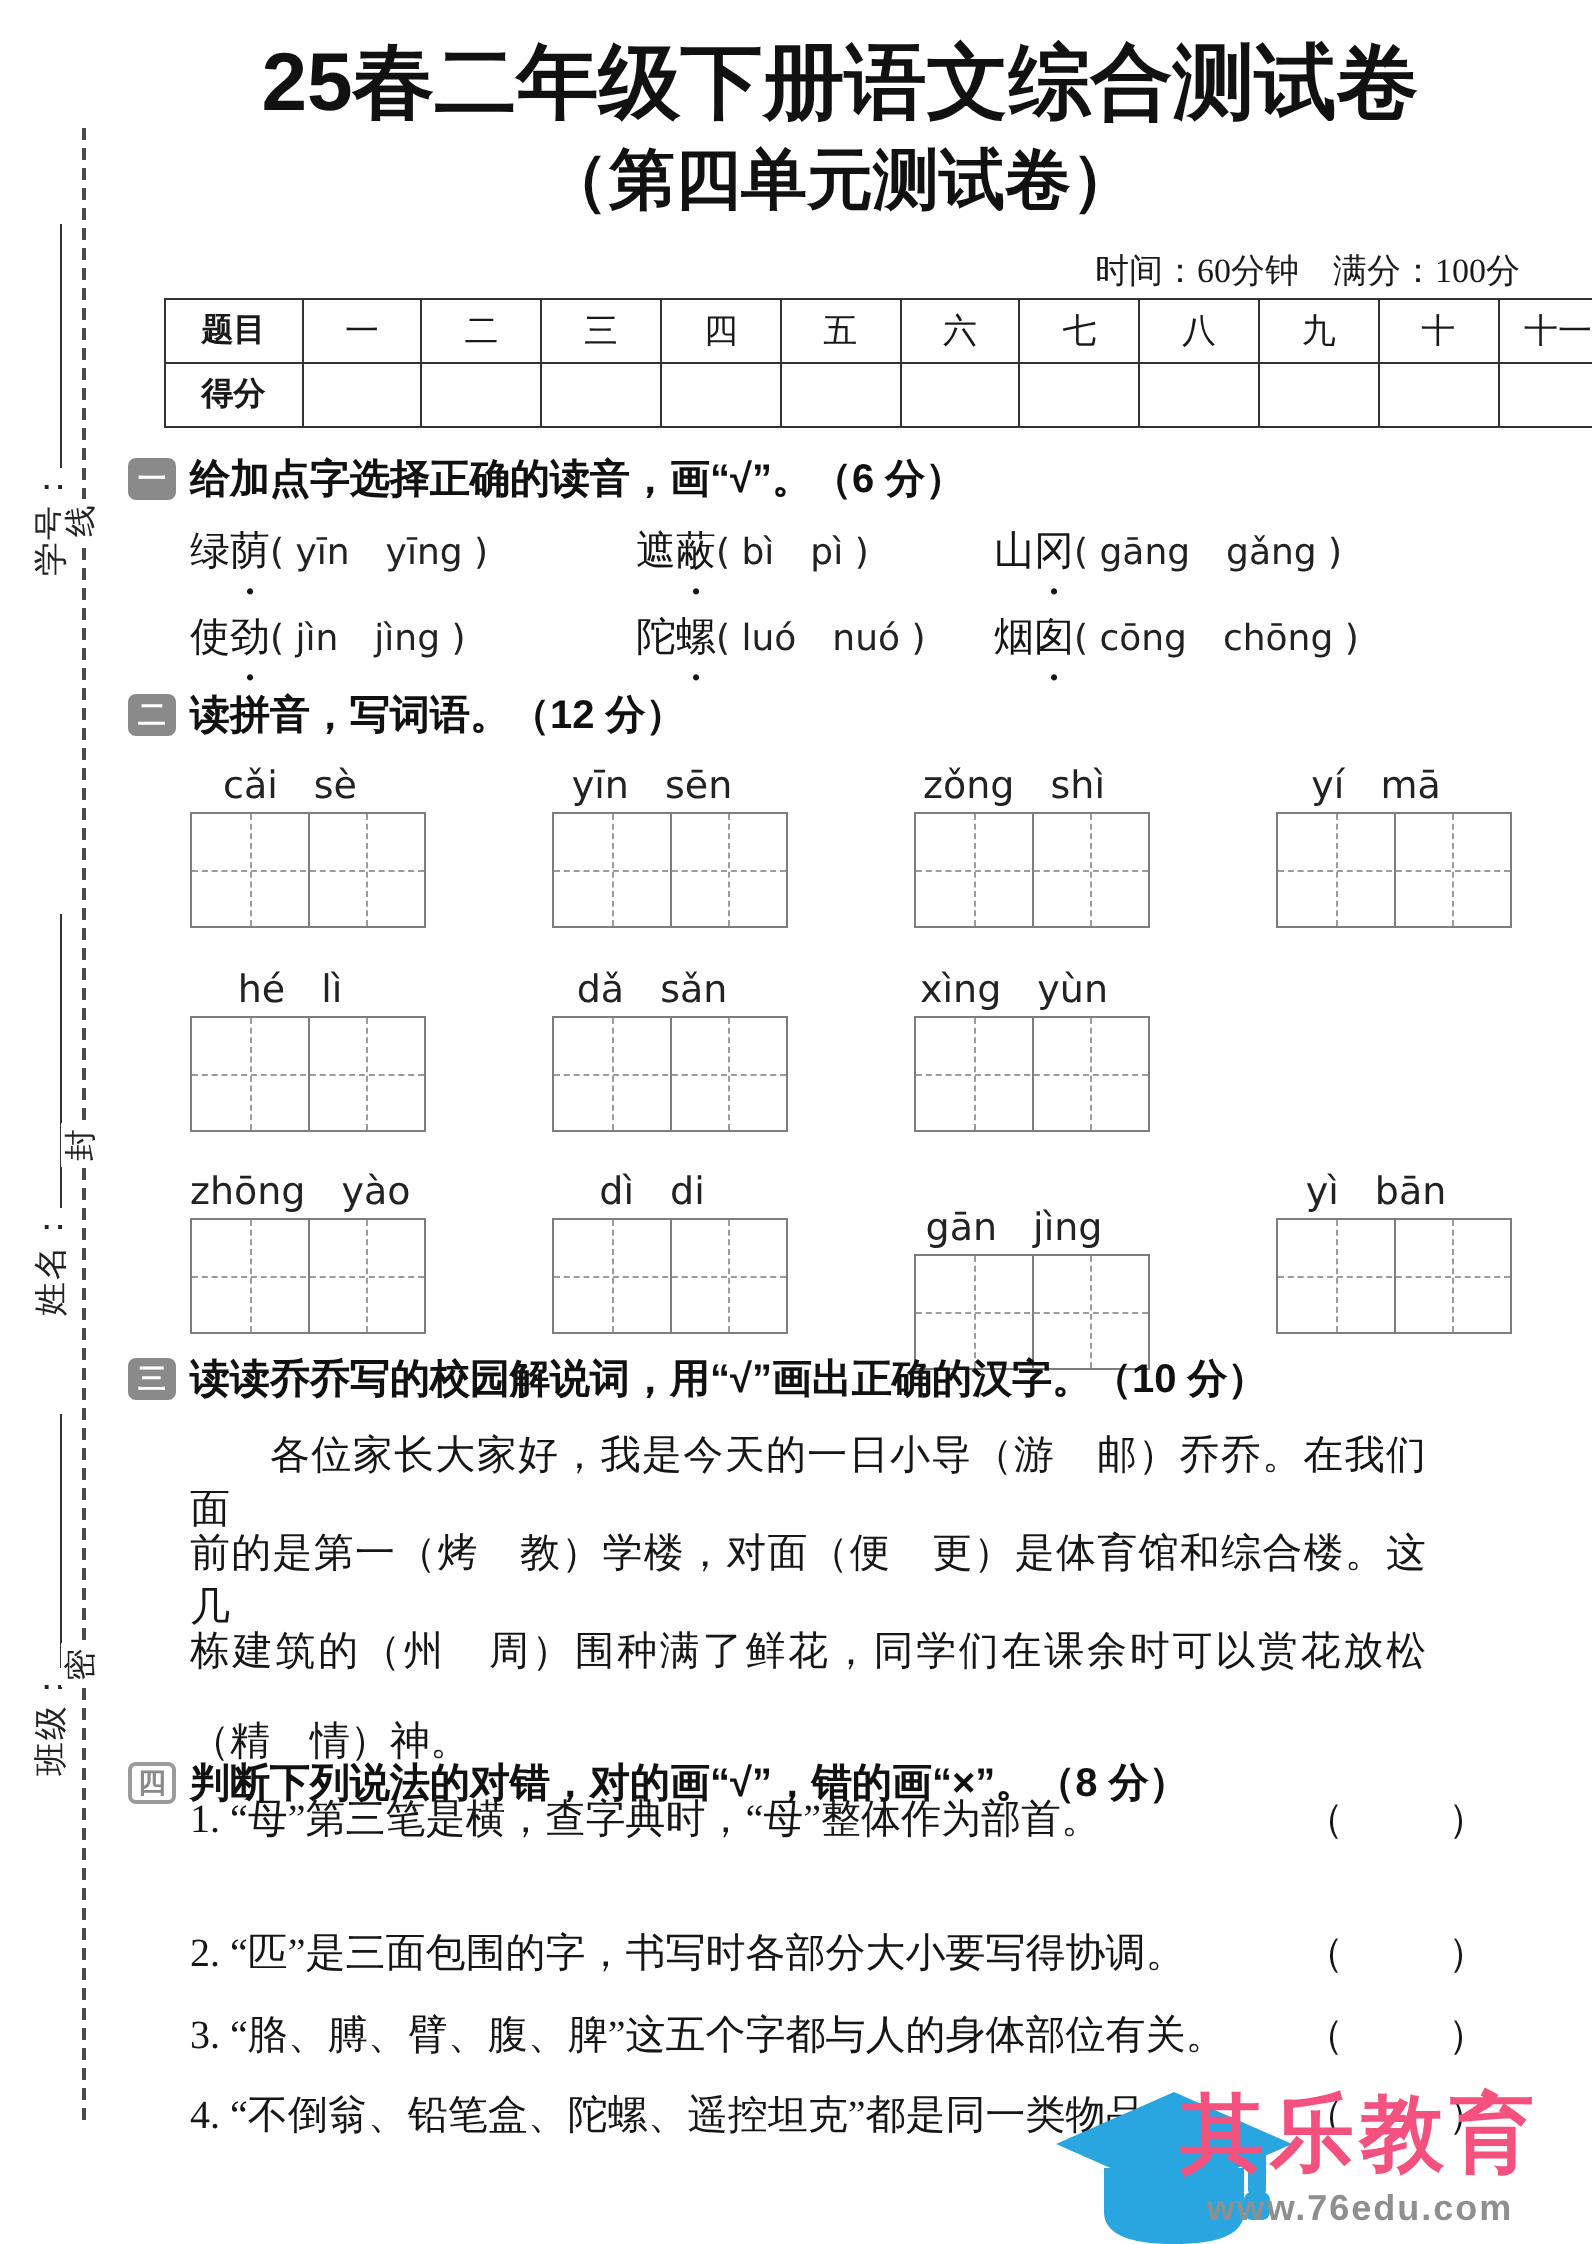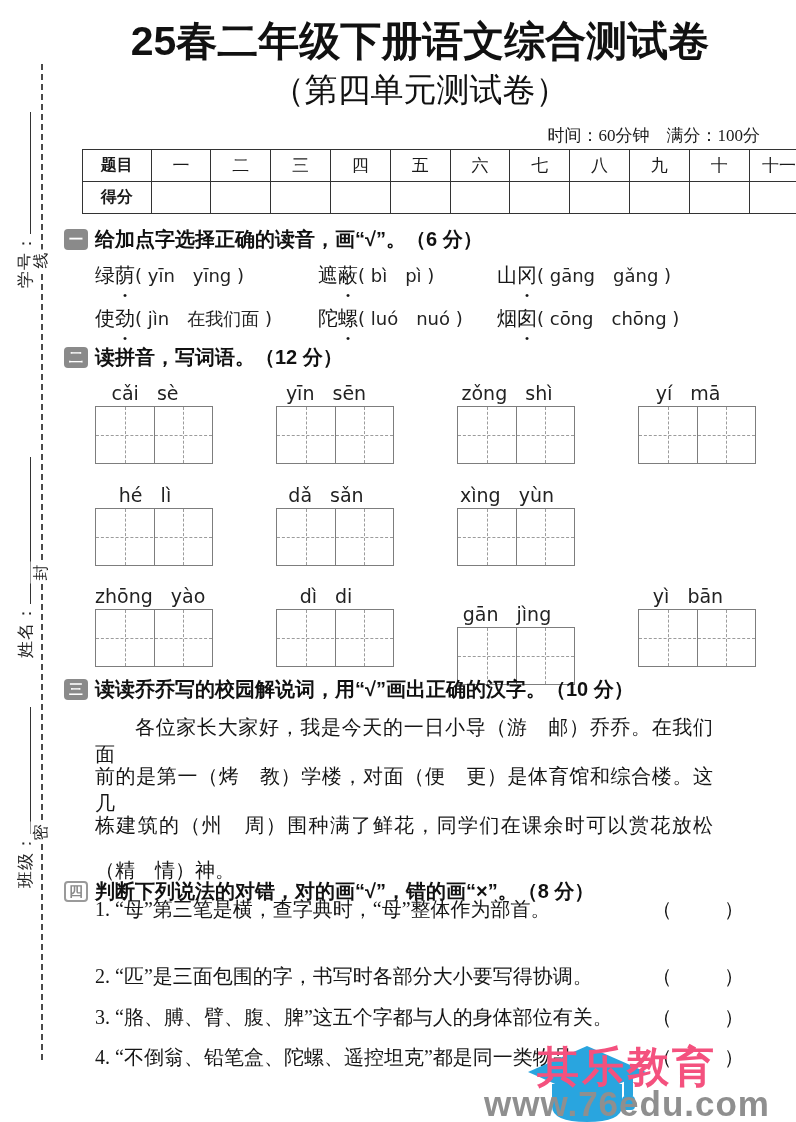--- a/index.html
+++ b/index.html
@@ -11,21 +11,21 @@
   .seal-label{position:absolute;transform-origin:0 0;transform:rotate(-90deg);white-space:nowrap;
     font-size:17px;color:#222;letter-spacing:1px;}
   .seal-label .blank{display:inline-block;height:14px;border-bottom:1.5px solid #333;vertical-align:baseline;}
   .seal-char{position:absolute;left:30px;width:22px;text-align:center;background:#fff;z-index:3;
     font-size:16px;color:#222;transform:rotate(-90deg);}
 
   
   .title1{position:absolute;top:14px;left:58px;right:14px;text-align:center;
     font-family:"Liberation Sans","DejaVu Sans",sans-serif;font-weight:900;font-size:41px;color:#111;}
   .title2{position:absolute;top:68px;left:58px;right:14px;text-align:center;
-    font-family:"Liberation Sans","DejaVu Sans",sans-serif;font-weight:400;font-size:33px;color:#111;}
+    font-family:"Liberation Sans","DejaVu Sans",sans-serif;font-weight:700;font-size:33px;color:#111;}
   .info-line{position:absolute;top:124px;right:36px;font-size:17px;color:#1a1a1a;}
 
   
   table.score{position:absolute;left:82px;top:149px;width:796px;border-collapse:collapse;table-layout:fixed;}
   table.score td{border:1.5px solid #333;height:31px;text-align:center;font-size:17px;color:#1a1a1a;padding:0;}
   table.score td.cn{font-size:16px;font-weight:600;}
 
   
   .sec-head{position:absolute;left:64px;right:20px;font-family:"Liberation Sans","DejaVu Sans",sans-serif;
     font-weight:700;font-size:20px;color:#111;display:flex;align-items:center;gap:7px;}
@@ -57,21 +57,21 @@
   .para-line.first{text-indent:2em;}
   .para-line.last{text-align:center;text-align-last:left;}
 
   
   .s4-item{position:absolute;left:95px;right:48px;font-size:20px;color:#161616;white-space:nowrap;}
   .s4-item .paren{position:absolute;right:0;letter-spacing:4px;}
   .wm-cap{position:absolute;left:528px;top:1046px;z-index:5;}
   .wm-text{position:absolute;right:26px;top:1044px;z-index:6;text-align:center;
     font-family:"Liberation Sans","DejaVu Sans",sans-serif;}
   .wm-brand{font-size:42px;font-weight:900;letter-spacing:3px;line-height:46px;}
-  .wm-url{font-size:35px;font-weight:800;line-height:28px;letter-spacing:1px;}
+  .wm-url{font-size:18px;font-weight:800;line-height:28px;letter-spacing:1px;}
 </style>
 </head>
 <body>
 
 <div id="page">
 
   <div class="seal-dash"></div>
 
   <div class="seal-label" style="left:14px;top:288px;">
     <span>学号：</span><span class="blank" style="width:122px;"></span>
@@ -133,21 +133,21 @@
   <div class="s1-item" style="left:95px;top:262px;">
     <span>绿</span><span class="dotchar">荫</span><span class="py">( yīn　yīng )</span>
   </div>
   <div class="s1-item" style="left:318px;top:262px;">
     <span>遮</span><span class="dotchar">蔽</span><span class="py">( bì　pì )</span>
   </div>
   <div class="s1-item" style="left:497px;top:262px;">
     <span>山</span><span class="dotchar">冈</span><span class="py">( gāng　gǎng )</span>
   </div>
   <div class="s1-item" style="left:95px;top:305px;">
-    <span>使</span><span class="dotchar">劲</span><span class="py">( jìn　在我们面 )</span>
+    <span>使</span><span class="dotchar">劲</span><span class="py">( jìn　jìng )</span>
   </div>
   <div class="s1-item" style="left:318px;top:305px;">
     <span>陀</span><span class="dotchar">螺</span><span class="py">( luó　nuó )</span>
   </div>
   <div class="s1-item" style="left:497px;top:305px;">
     <span>烟</span><span class="dotchar">囱</span><span class="py">( cōng　chōng )</span>
   </div>
 
   <div class="sec-head" style="top:344px;">
     <span class="sec-ico">二</span>

